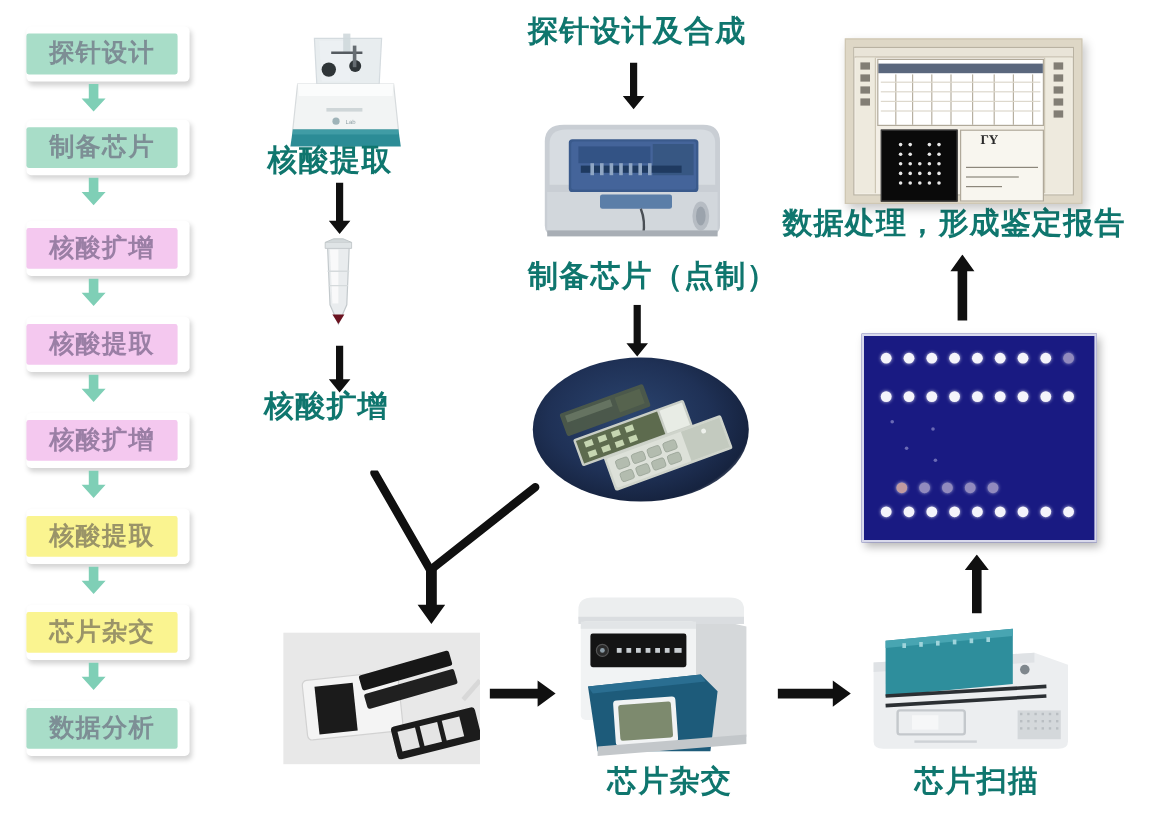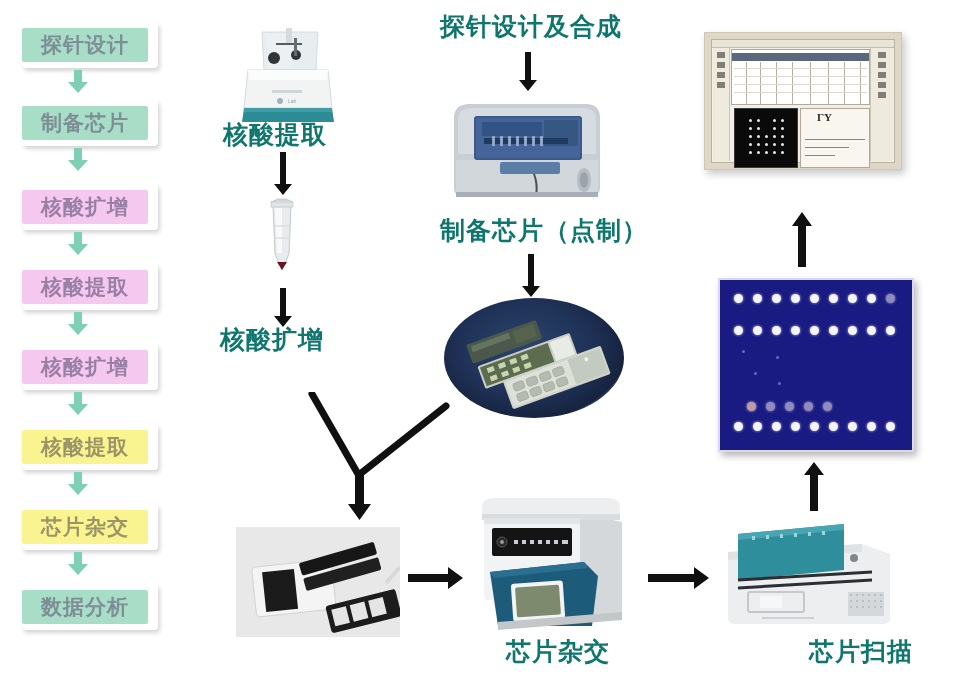--- a/index.html
+++ b/index.html
@@ -500,21 +500,21 @@
           <rect x="134" y="88" width="2" height="2"></rect>
         <rect x="140" y="88" width="2" height="2"></rect>
           <rect x="146" y="88" width="2" height="2"></rect>
         <rect x="152" y="88" width="2" height="2"></rect>
           <rect x="158" y="88" width="2" height="2"></rect>
       </g>
       <circle cx="132" cy="40" r="4" fill="#7f878d"></circle>
       <rect x="40" y="99" width="52" height="2" fill="#ced2d6"></rect>
     </svg>
   </div>
-  <div class="cap" style="left:762px; top:637px;margin-left:47px;">芯片扫描</div>
+  <div class="cap" style="left:762px; top:637px;">芯片扫描</div>
 
   <div class="arrow-v" style="left:802px; top:462px;">
     <svg width="24" height="50" viewBox="0 0 24 50">
         <path d="M12 0 L22 13 H16 V49 H8 V13 H2 Z" fill="#101010"></path>
       </svg>
   </div>
 
   <div class="array-panel" style="left:718px; top:278px; width:192px; height:170px;">
 
     <div class="array-dot" style="left:14px; top:14px;"></div>
@@ -558,20 +558,21 @@
     <div class="array-dot" style="left:147px; top:142px;"></div>
     <div class="array-dot" style="left:166px; top:142px;"></div>
   </div>
 
   <div class="arrow-v" style="left:790px; top:212px;">
     <svg width="24" height="56" viewBox="0 0 24 56">
         <path d="M12 0 L22 14 H16 V55 H8 V14 H2 Z" fill="#101010"></path>
       </svg>
   </div>
 
+  <div class="cap" style="left:652px; top:172px;">数据处理，形成鉴定报告</div>
 
   <div class="screenshot" style="left:704px; top:32px; width:196px; height:136px;">
     <div class="ss-frame">
       <div class="ss-titlebar"></div>
       <div class="ss-toolcol">
         <i></i>
         <i></i>
         <i></i>
         <i></i>
       </div>

